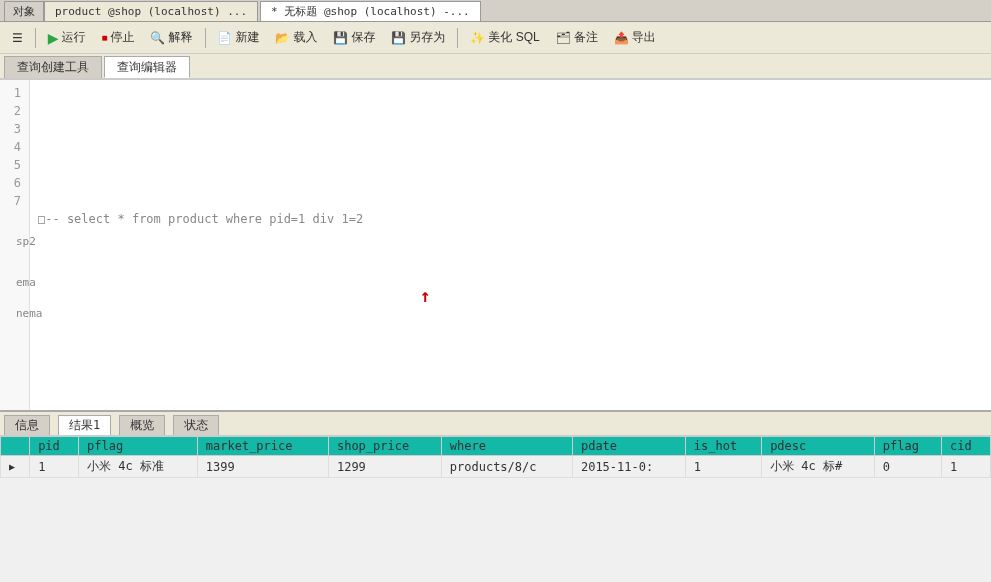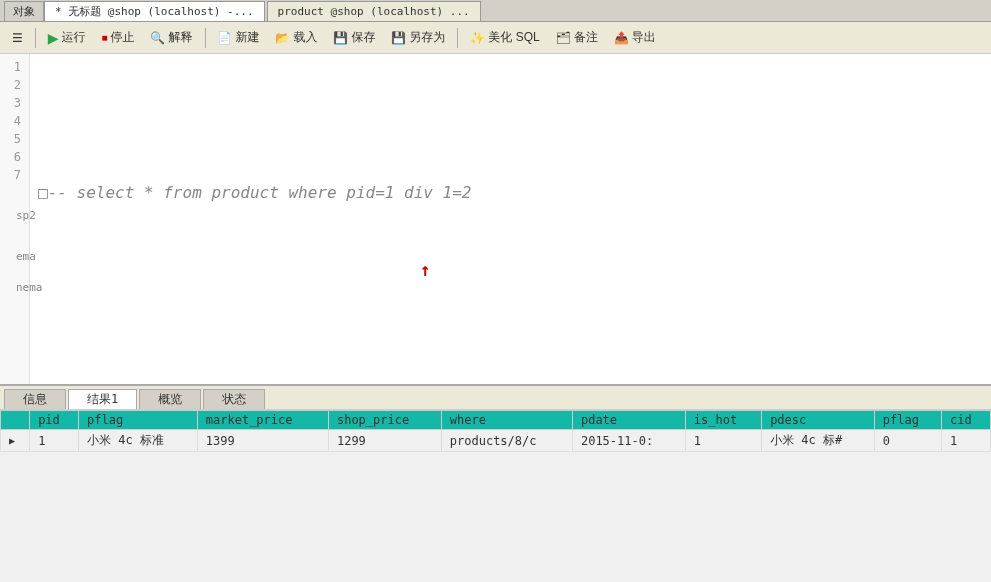--- a/index.html
+++ b/index.html
@@ -111,27 +111,26 @@
       color: #999;
       font-size: 12px;
       line-height: 18px;
       min-width: 30px;
       text-align: right;
       user-select: none;
     }
     .editor-content {
       flex: 1;
       padding: 4px 8px;
-      font-size: 16px;
+      font-size: 12px;
       line-height: 18px;
       overflow: auto;
       white-space: pre;
       color: #333;
       font-family: 'Consolas', monospace;
-      font-style: italic;
     }
     .code-line {
       display: block;
       line-height: 18px;
       position: relative;
     }
     .comment { color: #888; }
 
     
     .arrow-indicator {
@@ -144,30 +143,30 @@
     }
     .results-tabs {
       display: flex;
       background: #ece9d8;
       border-bottom: 1px solid #ccc;
       height: 24px;
       align-items: flex-end;
       padding-left: 4px;
     }
     .result-tab {
-      padding: 2px 18px;
+      padding: 2px 10px;
       background: #d4d0c8;
       border: 1px solid #aaa;
       border-bottom: none;
       font-size: 12px;
       cursor: pointer;
       height: 20px;
       display: flex;
       align-items: center;
-      margin-right: 2px;
+      margin-right: 8px;
       color: #333;
     }
     .result-tab.active {
       background: #fff;
     }
 
     
     .result-table {
       width: 100%;
       border-collapse: collapse;
@@ -206,22 +205,22 @@
       border-top: 2px solid #aaa;
     }
   </style>
 </head>
 <body>
 
 <div class="main-layout">
 
   <div class="top-tab-bar">
     <div class="top-tab-label-object">对象</div>
+    <div class="top-tab">product @shop (localhost) ...</div>
     <div class="top-tab active">* 无标题 @shop (localhost) -...</div>
-    <div class="top-tab">product @shop (localhost) ...</div>
   </div>
 
   <div class="toolbar">
     <button class="toolbar-btn">
       <span>☰</span>
     </button>
     <div class="toolbar-sep"></div>
     <button class="toolbar-btn">
       <span class="toolbar-icon-run">▶</span>
       <span>运行</span>
@@ -259,20 +258,24 @@
     <button class="toolbar-btn">
       <span>🗂</span>
       <span>备注</span>
     </button>
     <button class="toolbar-btn">
       <span>📤</span>
       <span>导出</span>
     </button>
   </div>
 
+  <div class="sub-toolbar">
+    <div class="sub-tab">查询创建工具</div>
+    <div class="sub-tab active">查询编辑器</div>
+  </div>
 
   <div class="editor-wrapper">
     <div class="editor-container" style="position:relative;">
 
       <div style="position:absolute; left:16px; top:155px; width:36px; color:#888; font-size:11px; z-index:10; pointer-events:none;">
         <div>sp2</div>
         <div style="margin-top:28px;">ema</div>
         <div style="margin-top:18px;">nema</div>
       </div>
       <div class="line-numbers">

